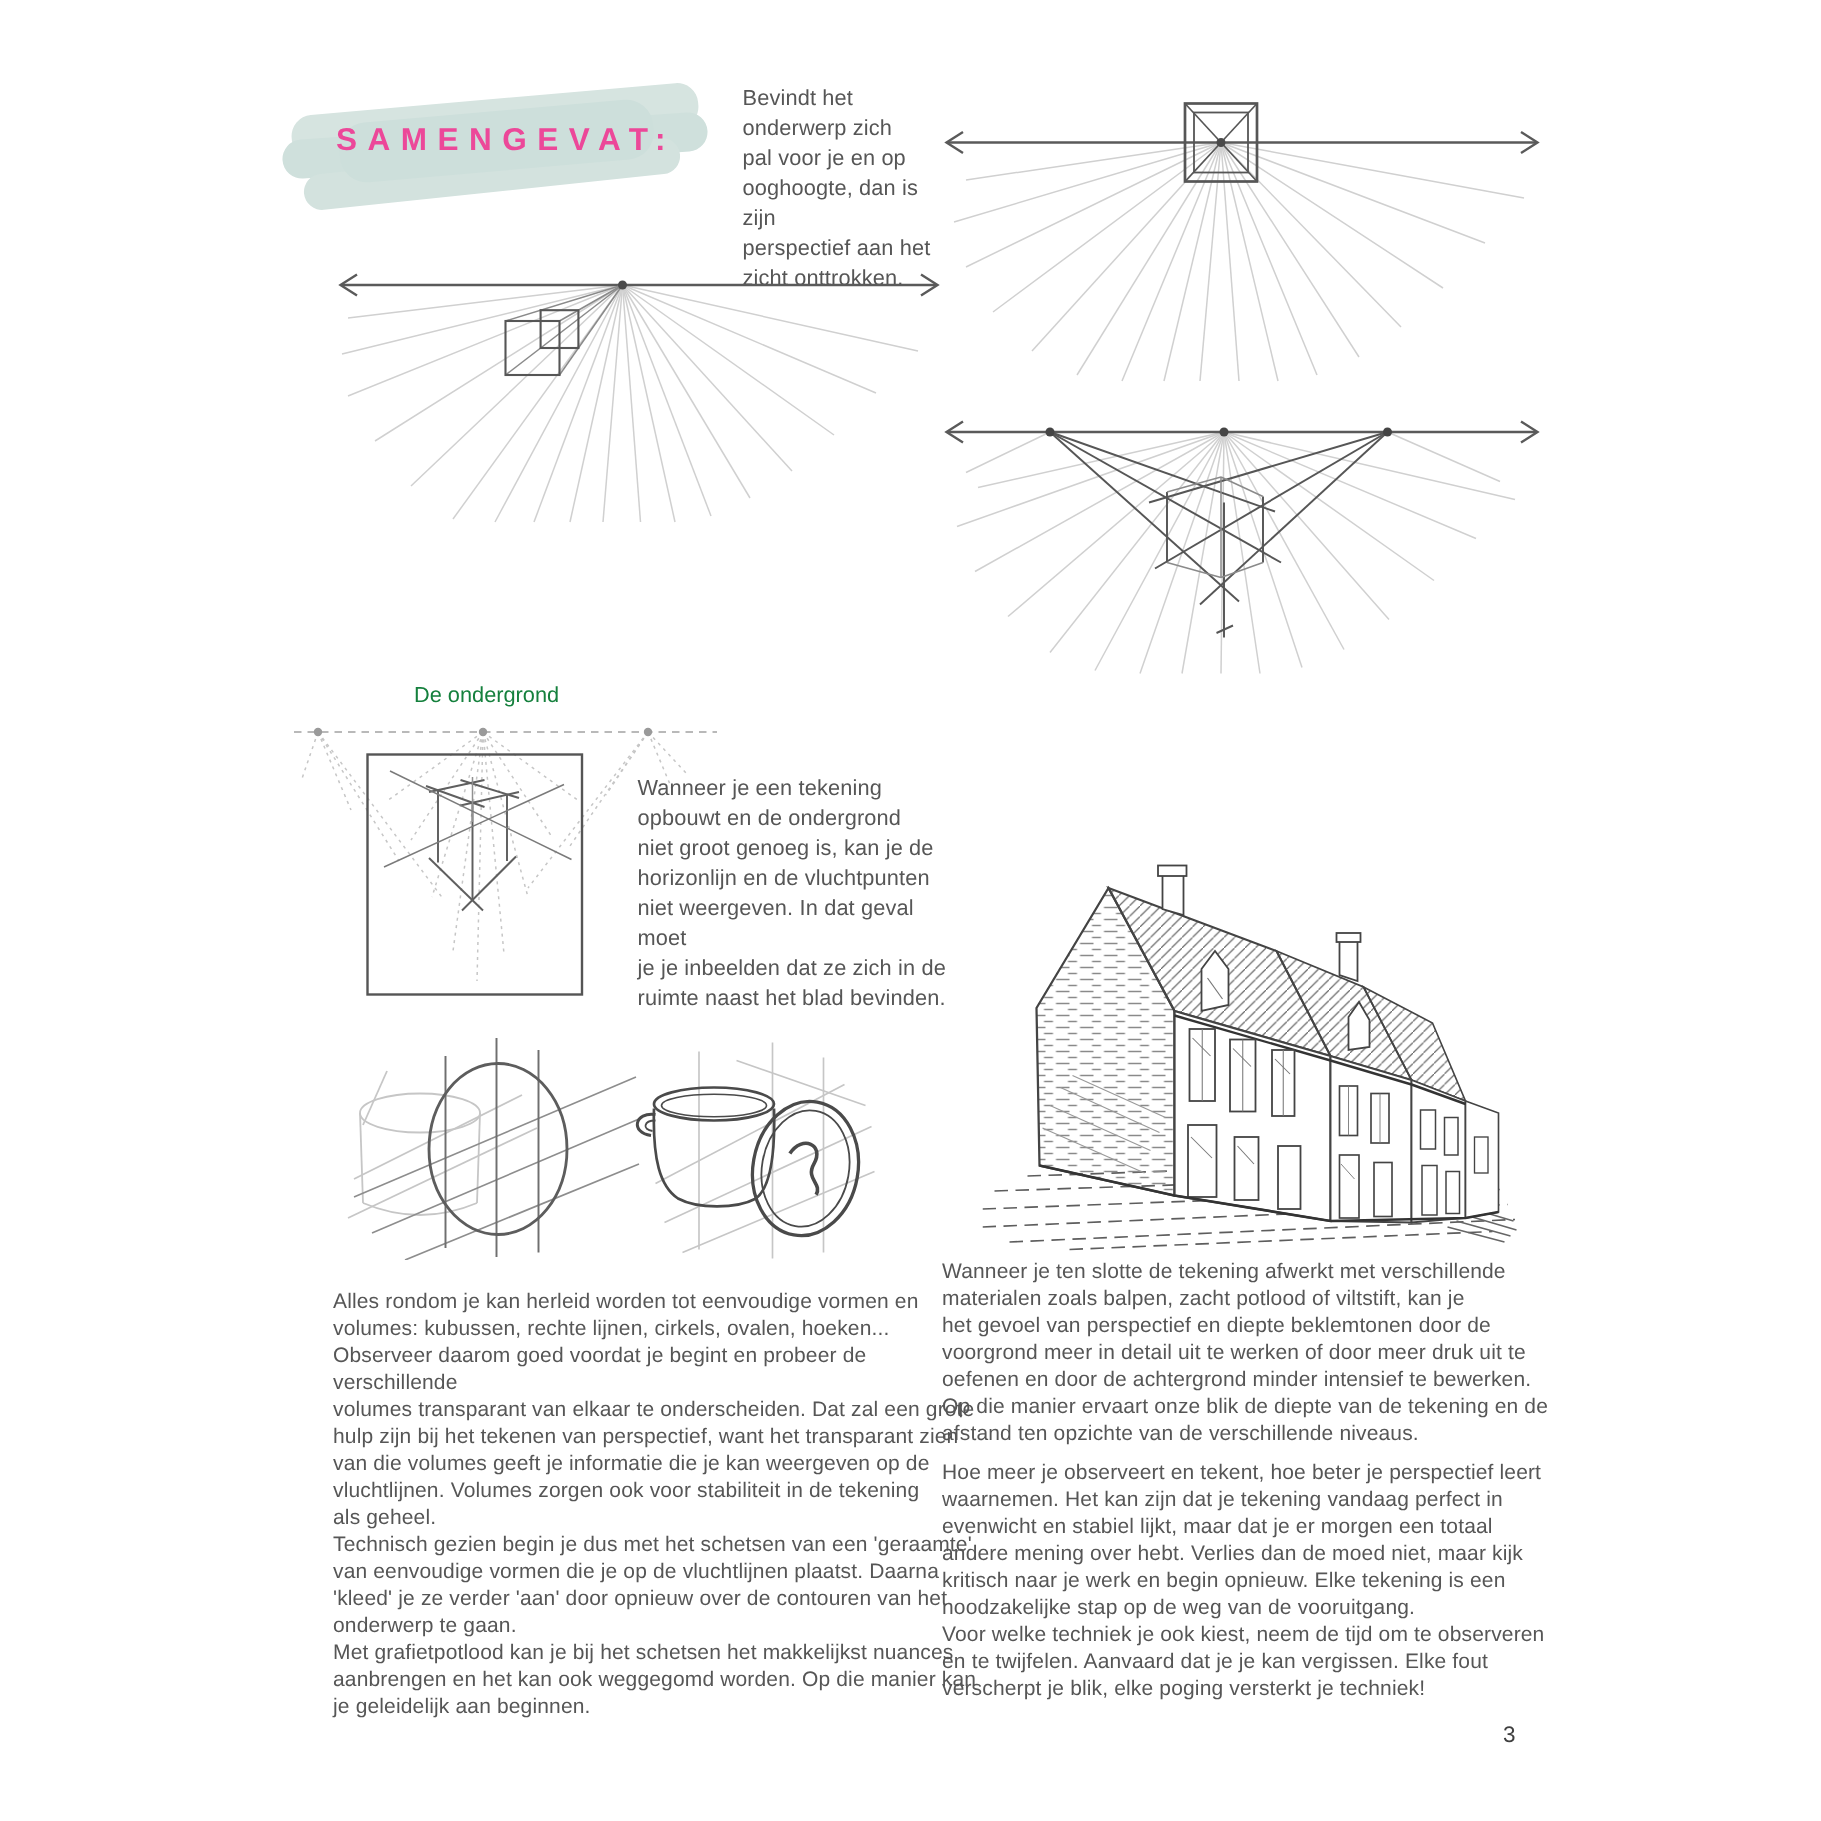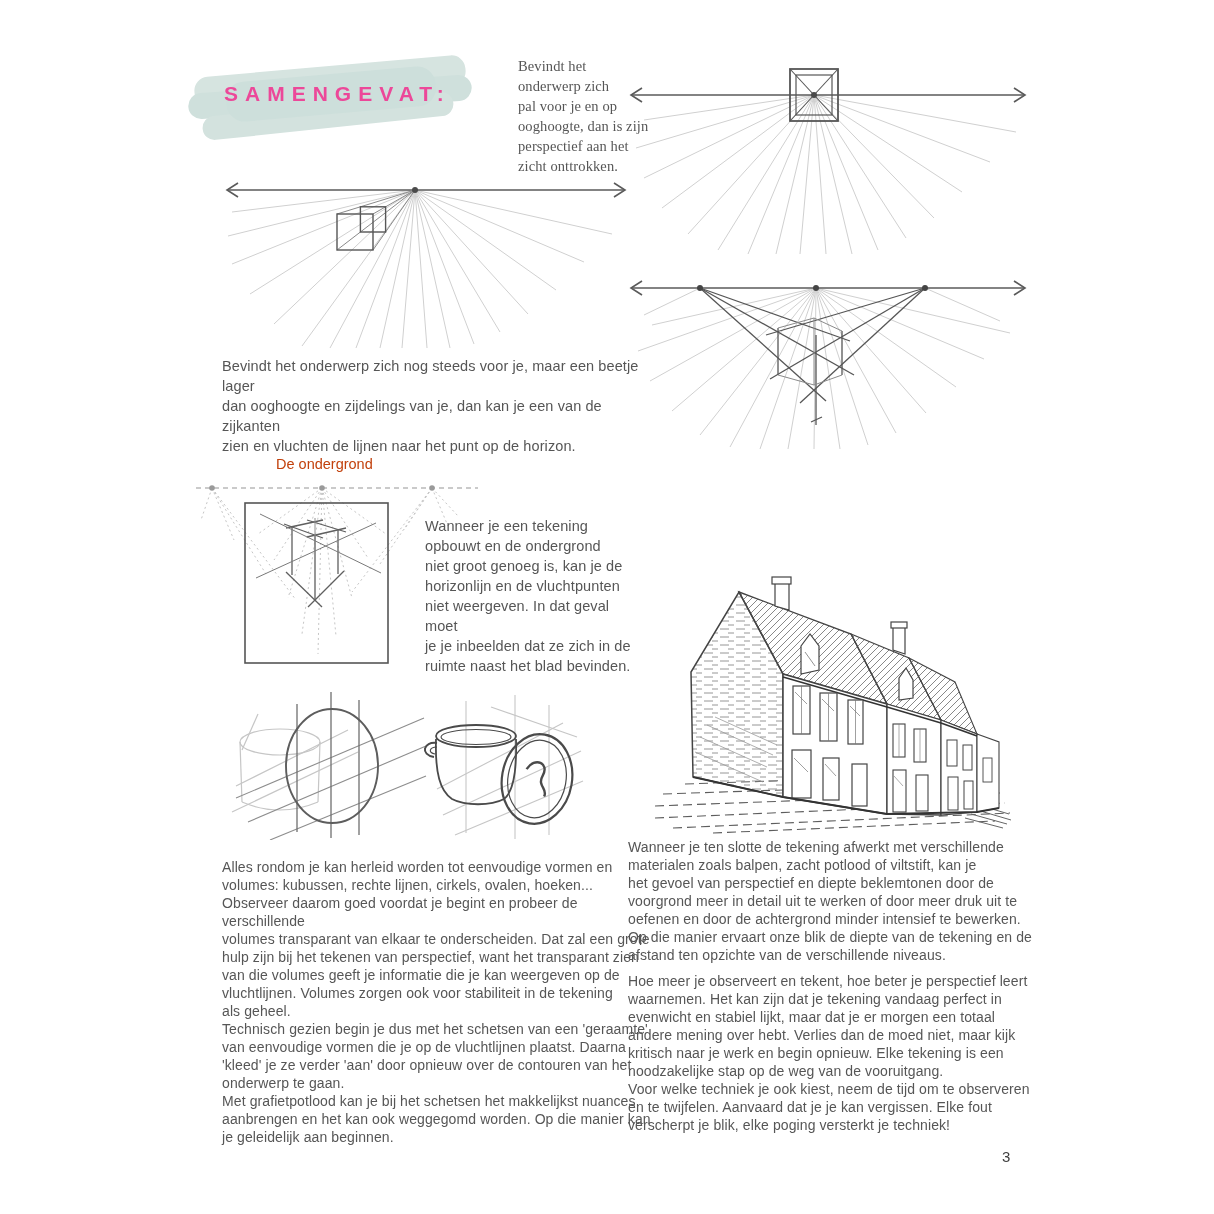--- a/index.html
+++ b/index.html
@@ -8,40 +8,40 @@
     position:relative;width:1214px;height:1214px;background:#ffffff;overflow:hidden;
     font-family:"Liberation Sans", sans-serif;color:#545454;
   }
   .abs{position:absolute;}
   .body-text{font-size:14px;line-height:18px;letter-spacing:.1px;color:#565656;}
   .caption-text{font-size:14.5px;line-height:20px;letter-spacing:.1px;color:#565656;}
   .prelines{white-space:pre-line;}
   .title{
     font-size:21px;font-weight:bold;letter-spacing:7px;color:#ec4899;
   }
-  .small-label{font-size:14.5px;color:#c2410c;}
+  .small-label{font-size:14.5px;color:#15803d;}
   .page-num{font-size:15px;color:#3f3f3f;}
   svg{display:block;}
 </style>
 </head>
 <body>
 
 <div class="page">
 
   <div class="abs" style="left:186px;top:50px;width:300px;height:105px;">
     <svg width="300" height="105" viewBox="0 0 300 105">
       <rect x="8" y="16" width="272" height="30" rx="14" transform="rotate(-5 144 31)" fill="#d6e4e0"></rect>
       <rect x="2" y="34" width="284" height="26" rx="13" transform="rotate(-4 144 47)" fill="#cfe0dc"></rect>
       <rect x="16" y="54" width="252" height="24" rx="12" transform="rotate(-6 142 66)" fill="#d3e2de"></rect>
       <rect x="40" y="24" width="210" height="40" rx="18" transform="rotate(-5 145 44)" fill="#cddfdb"></rect>
     </svg>
   </div>
   <div class="abs title" style="left:224px;top:82px;">SAMENGEVAT:</div>
 
-  <div class="abs caption-text prelines" style="left:518px;top:56px;width:140px;font-family:Liberation Serif, serif;">Bevindt het
+  <div class="abs caption-text prelines" style="left:495px;top:56px;width:140px;">Bevindt het
 onderwerp zich
 pal voor je en op
 ooghoogte, dan is zijn
 perspectief aan het
 zicht onttrokken.</div>
 
   <div class="abs" style="left:222px;top:178px;width:408px;height:172px;">
     <svg width="408" height="172" viewBox="0 0 408 172">
       <g stroke="#d0d0d0" stroke-width="1">
         <line x1="193" y1="12" x2="10" y2="34"></line>
@@ -75,23 +75,20 @@
           <line x1="115" y1="72" x2="193" y2="12"></line>
       </g>
       <g stroke="#565656" stroke-width="1.4" fill="none">
         <rect x="115" y="36" width="36" height="36"></rect>
         <rect x="138.4" y="28.8" width="25.2" height="25.2"></rect>
       </g>
       <circle cx="193" cy="12" r="3" fill="#4a4a4a"></circle>
     </svg>
   </div>
 
-  <div class="abs caption-text prelines" style="left:222px;top:356px;width:430px;">Bevindt het onderwerp zich nog steeds voor je, maar een beetje lager
-dan ooghoogte en zijdelings van je, dan kan je een van de zijkanten
-zien en vluchten de lijnen naar het punt op de horizon.</div>
 
   <div class="abs small-label" style="left:276px;top:456px;">De ondergrond</div>
 
   <div class="abs" style="left:196px;top:478px;width:290px;height:195px;">
     <svg width="290" height="195" viewBox="0 0 290 195">
       <line x1="0" y1="10" x2="282" y2="10" stroke="#b9b9b9" stroke-width="1.3" stroke-dasharray="5 4"></line>
       <g stroke="#c6c6c6" stroke-width="1" stroke-dasharray="2 3">
         <line x1="16" y1="10" x2="5" y2="42"></line>
           <line x1="16" y1="10" x2="38" y2="62"></line>
         <line x1="16" y1="10" x2="70" y2="96"></line>

